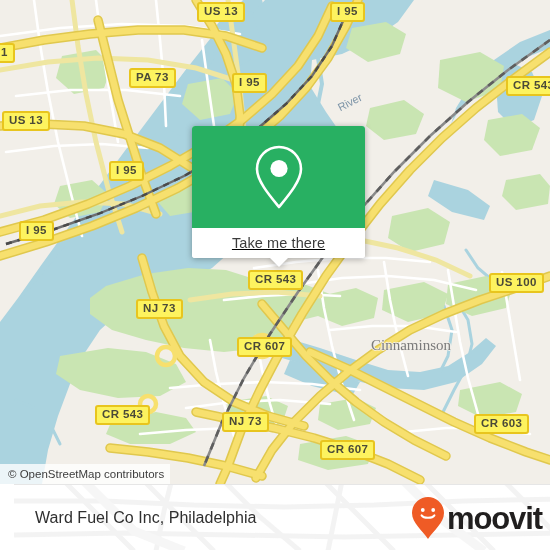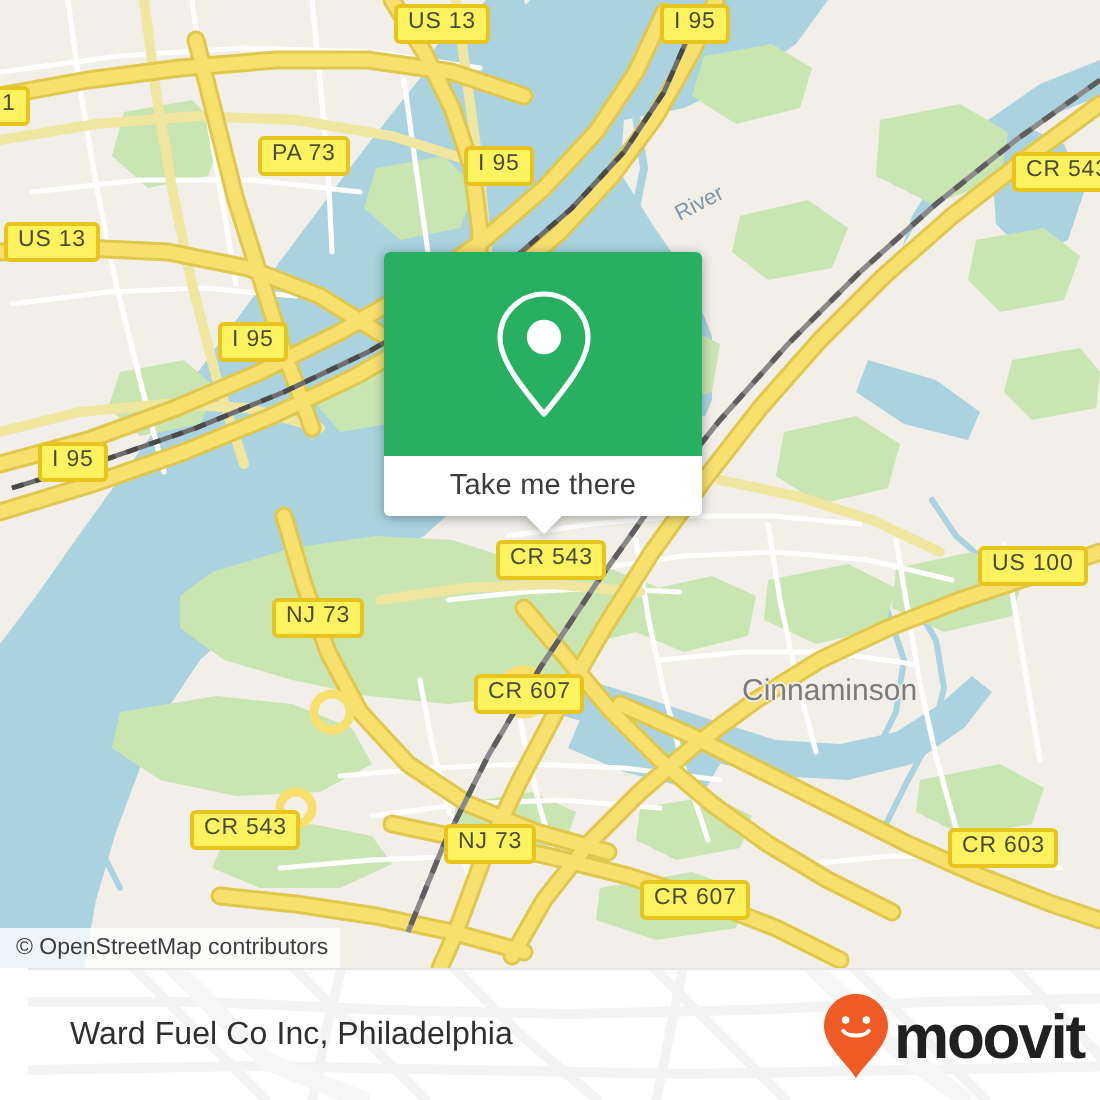--- a/index.html
+++ b/index.html
@@ -42,58 +42,59 @@
   }
 
   
   .shield {
     position: absolute;
     background: #fdf35f;
     border: 2px solid #e8c51e;
     border-radius: 3px;
     color: #4a4a38;
     font-size: 11.5px;
-    font-weight: normal;
+    font-weight: bold;
     letter-spacing: 0.4px;
     padding: 1px 5px 2px 5px;
     line-height: 13px;
     white-space: nowrap;
     font-family: "Liberation Sans", sans-serif;
     box-sizing: border-box;
   }
 
   
   .place-label {
     position: absolute;
     color: #7b7b7b;
     font-size: 15px;
-    font-family: Liberation Sans, sans-serif;
+    font-family: Liberation Serif, serif;
     white-space: nowrap;
     text-shadow:
       1px 0 0 #f2efe9, -1px 0 0 #f2efe9,
       0 1px 0 #f2efe9, 0 -1px 0 #f2efe9;
   }
   .water-label {
     position: absolute;
     color: #7e95a8;
     font-size: 11px;
     font-family: "Liberation Sans", sans-serif;
     white-space: nowrap;
   }
 
   
   .popup {
     position: absolute;
     left: 192px;
     top: 126px;
-    width: 159px;
+    width: 173px;
     border-radius: 3px;
     overflow: visible;
     filter: drop-shadow(0 1px 3px rgba(0,0,0,0.33));
     z-index: 30;
+    text-decoration: underline;
   }
   .popup-body {
     border-radius: 3px;
     overflow: hidden;
     background: #ffffff;
   }
   .popup-head {
     height: 102px;
     background: #28b062;
     display: flex;

